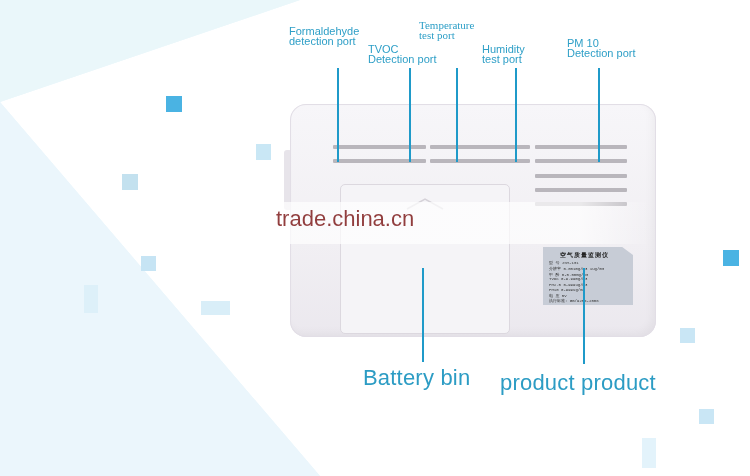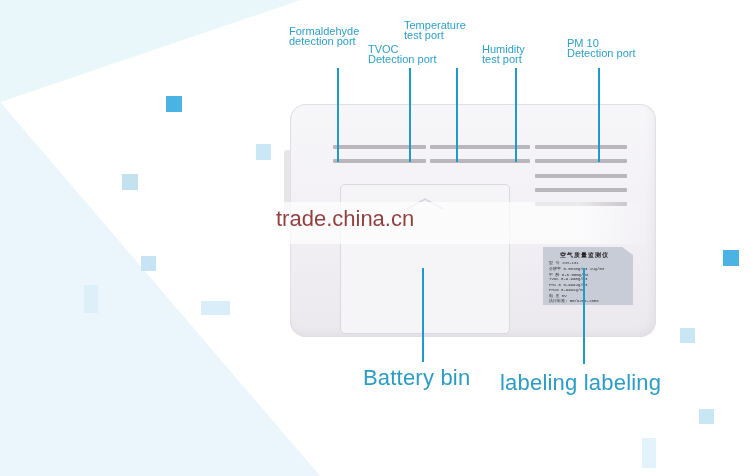--- a/index.html
+++ b/index.html
@@ -41,21 +41,21 @@
 <div class="deco" style="left:642px;top:438px;width:14px;height:30px;background:#e3f3fb;"></div>
 
 <div class="callout-text" style="left:289px;top:26px;">
   <div>Formaldehyde</div>
   <div>detection port</div>
 </div>
 <div class="callout-text" style="left:368px;top:44px;">
   <div>TVOC</div>
   <div>Detection port</div>
 </div>
-<div class="callout-text" style="left:404px;top:20px;">
+<div class="callout-text" style="left:419px;top:20px;font-family:Liberation Serif, serif;">
   <div>Temperature</div>
   <div>test port</div>
 </div>
 <div class="callout-text" style="left:482px;top:44px;">
   <div>Humidity</div>
   <div>test port</div>
 </div>
 <div class="callout-text" style="left:567px;top:38px;">
   <div>PM 10</div>
   <div>Detection port</div>
@@ -95,13 +95,13 @@
 
 <div class="callout-line" style="left:337px;top:68px;height:94px;"></div>
 <div class="callout-line" style="left:409px;top:68px;height:94px;"></div>
 <div class="callout-line" style="left:456px;top:68px;height:94px;"></div>
 <div class="callout-line" style="left:515px;top:68px;height:94px;"></div>
 <div class="callout-line" style="left:598px;top:68px;height:94px;"></div>
 <div class="callout-line" style="left:422px;top:268px;height:94px;"></div>
 <div class="callout-line" style="left:583px;top:268px;height:96px;"></div>
 
 <div class="big-label" style="left:363px;top:365px;">Battery bin</div>
-<div class="big-label" style="left:500px;top:370px;">labeling labeling</div>
+<div class="big-label" style="left:500px;top:370px;">product product</div>
 
 </body></html>

